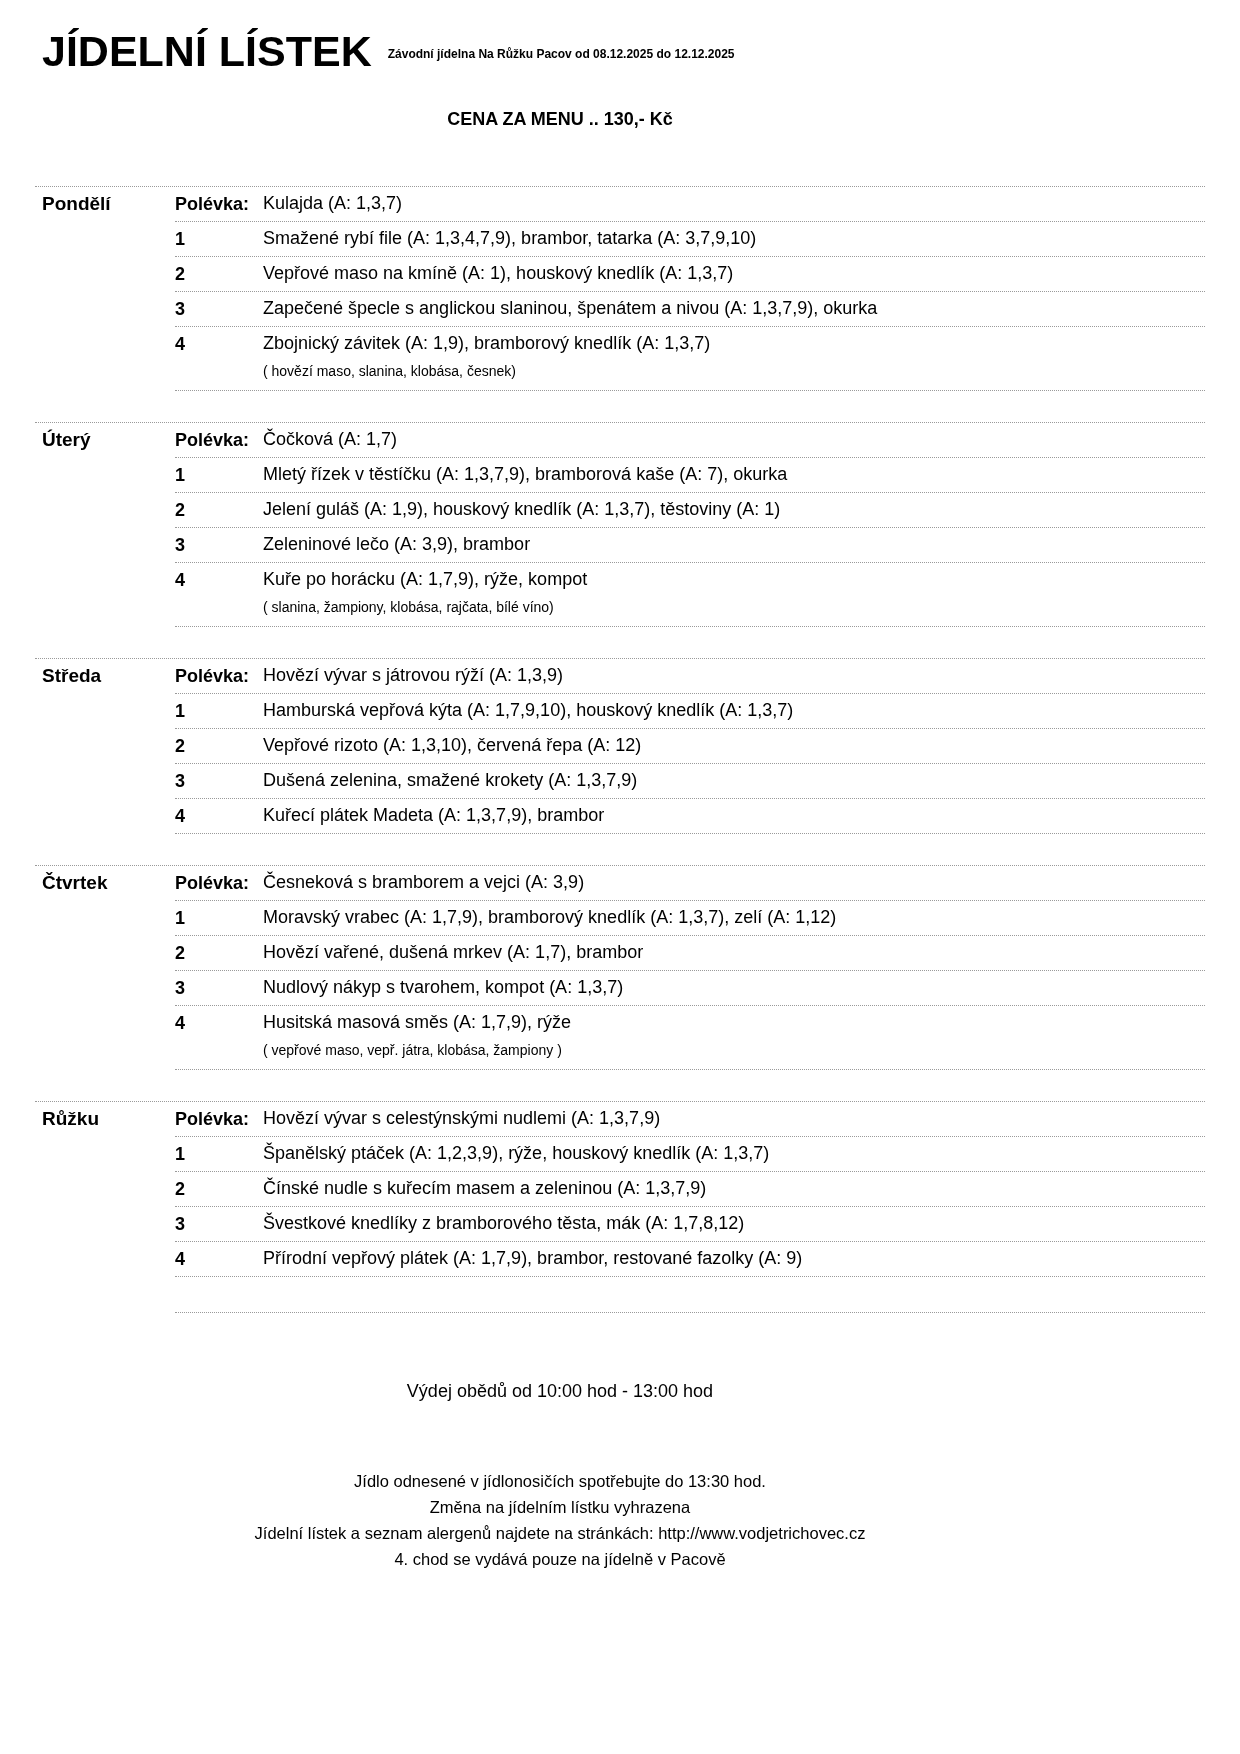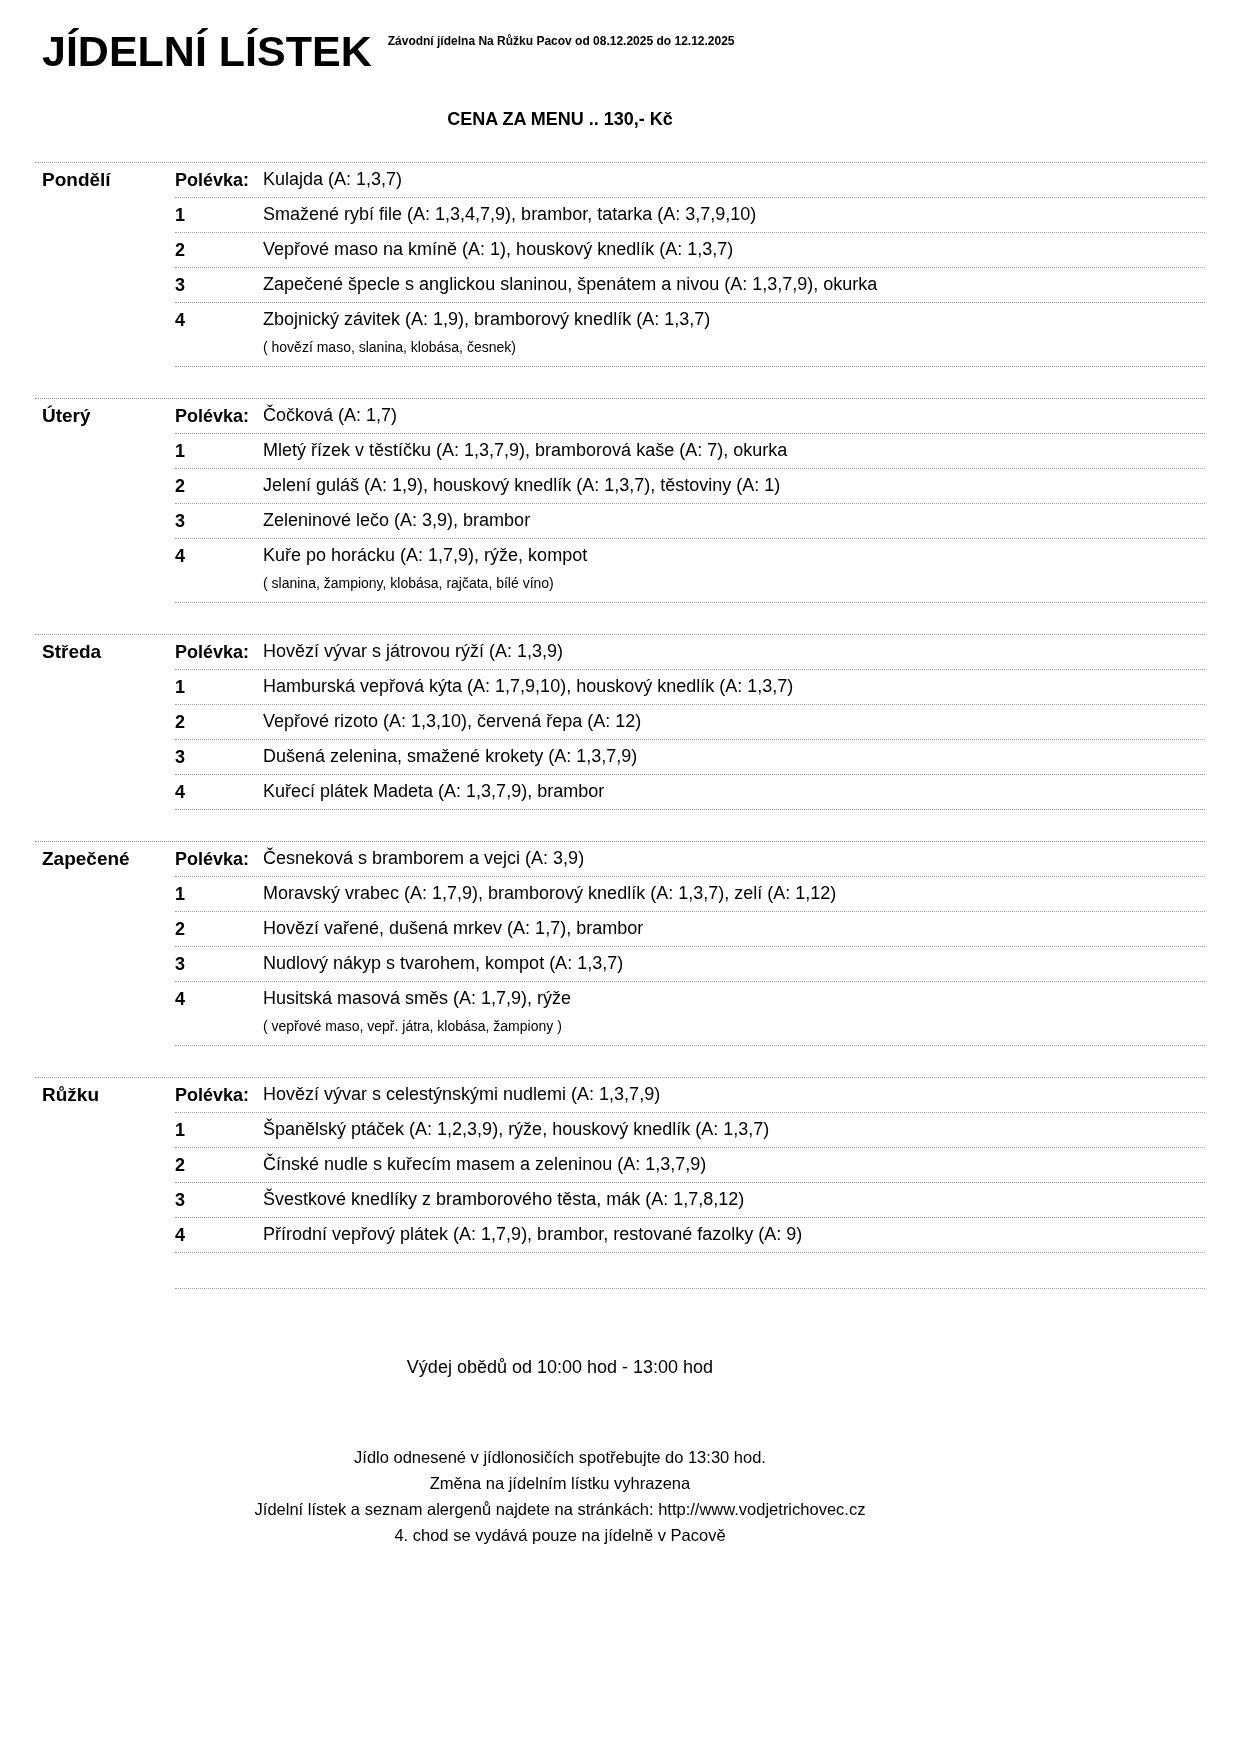--- a/index.html
+++ b/index.html
@@ -9,21 +9,21 @@
     width: 1240px;
     height: 1754px;
     margin: 0 auto;
     background: #ffffff;
     color: #000000;
     font-family: "Liberation Sans", "DejaVu Sans", sans-serif;
     overflow: hidden;
   }
   .header {
     display: flex;
-    align-items: flex-start;
+    align-items: center;
     gap: 16px;
     margin: 30px 0 0 42px;
   }
   .title {
     font-size: 43px;
     font-weight: bold;
     line-height: 1.0;
     letter-spacing: 0px;
     white-space: nowrap;
   }
@@ -34,21 +34,21 @@
     white-space: nowrap;
   }
   .price-line {
     width: 1120px;
     text-align: center;
     font-size: 18px;
     font-weight: bold;
     margin-top: 36px;
   }
   .menu {
-    margin: 32px 35px 0 35px;
+    margin: 56px 35px 0 35px;
   }
   .sep {
     height: 0;
     border-top: 1px dotted #9a9a9a;
   }
   .sep.inner { margin-left: 140px; }
   .day-gap { height: 31px; }
   .row {
     display: flex;
     align-items: center;
@@ -218,21 +218,21 @@
         <div class="col-label">4</div>
         <div class="col-text">Kuřecí plátek Madeta (A: 1,3,7,9), brambor</div>
       </div>
       <div class="sep inner"></div>
     </section>
     <div class="day-gap"></div>
 
     <section>
       <div class="sep"></div>
       <div class="row">
-        <div class="col-day">Zapečené</div>
+        <div class="col-day">Čtvrtek</div>
         <div class="col-label">Polévka:</div>
         <div class="col-text">Česneková s bramborem a vejci (A: 3,9)</div>
       </div>
       <div class="sep inner"></div>
       <div class="row">
         <div class="col-day"></div>
         <div class="col-label">1</div>
         <div class="col-text">Moravský vrabec (A: 1,7,9), bramborový knedlík (A: 1,3,7),  zelí (A: 1,12)</div>
       </div>
       <div class="sep inner"></div>

